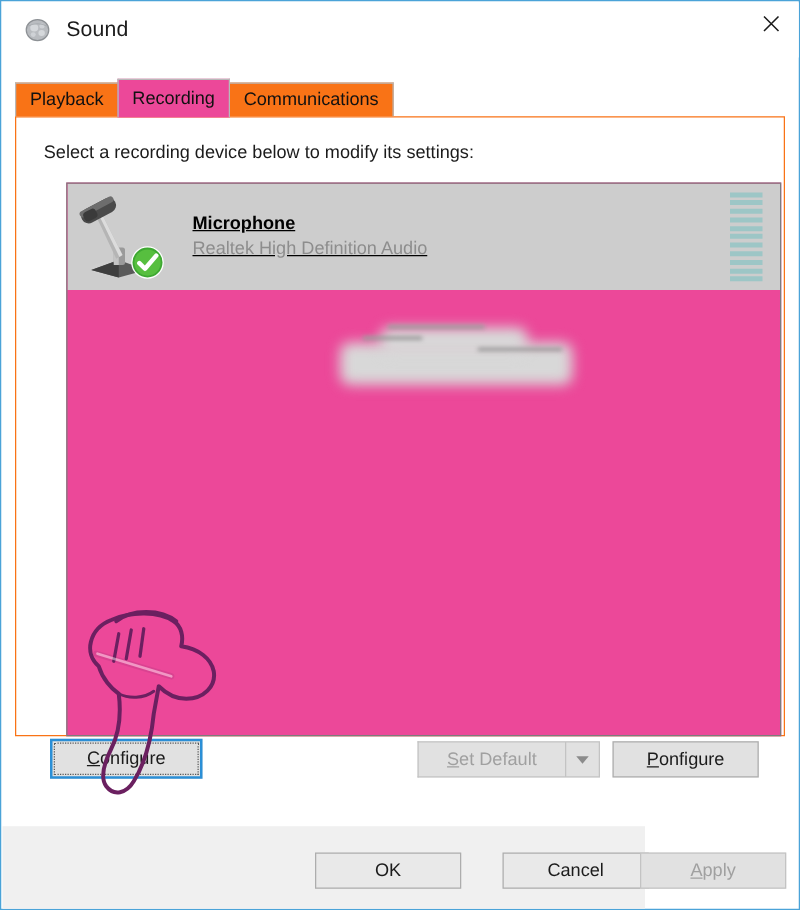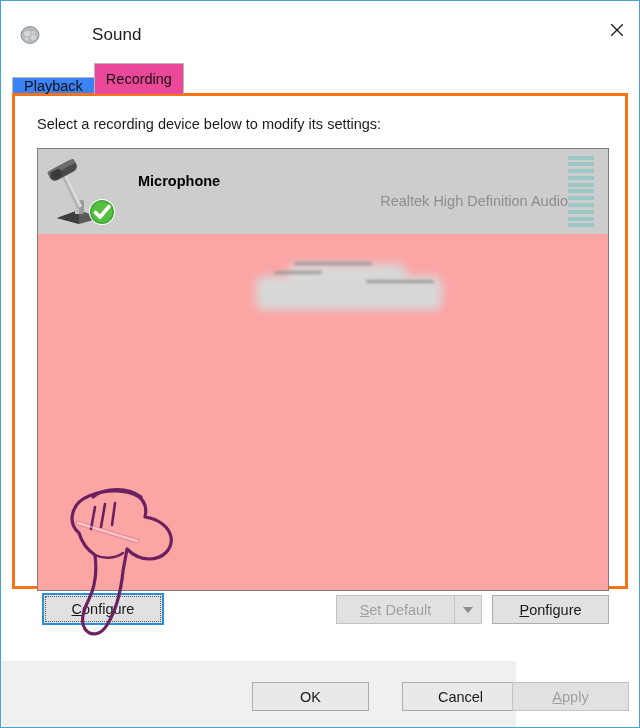--- a/index.html
+++ b/index.html
@@ -21,27 +21,26 @@
     height: 728px;
     box-sizing: border-box;
     border: 1px solid #4aa3d8;
     background: #ffffff;
     overflow: hidden;
   }
 
   
   .titlebar {
     position: absolute;
-    left: 1px; top: 12px;
+    left: 1px; top: 1px;
     width: 638px;
     height: 44px;
     background: #ffffff;
     display: flex;
     align-items: center;
-    gap: 39px;
   }
   .title-icon {
     margin-left: 17px;
     width: 22px;
     height: 22px;
     position: relative;
     flex: 0 0 auto;
   }
   .title-text {
     margin-left: 12px;
@@ -66,27 +65,27 @@
     position: absolute;
     left: 11px;
     top: 62px;
     height: 30px;
     display: flex;
     align-items: flex-end;
     z-index: 4;
   }
   .tab {
     box-sizing: border-box;
-    height: 16px;
+    height: 27px;
     padding: 0 11px;
     display: flex;
     align-items: center;
     font-size: 14.5px;
     color: #111;
-    background: #3b82f6;
+    background: #f97316;
     border: 1px solid #b8b8b8;
     border-bottom: none;
     margin-right: -1px;
     position: relative;
     cursor: default;
     white-space: nowrap;
   }
   .tab.active {
     background: #ec4899;
     height: 31px;
@@ -97,42 +96,43 @@
 
   
   .tabpage {
     position: absolute;
     left: 11px;
     top: 92px;
     width: 616px;
     height: 496px;
     box-sizing: border-box;
     background: #ffffff;
-    border: 3px solid #f97316;
+    border: 1px solid #f97316;
     z-index: 3;
   }
   .instruction {
     position: absolute;
     left: 22px;
     top: 20px;
     font-size: 14.5px;
     color: #1b1b1b;
   }
 
   
   .devicelist {
     position: absolute;
-    left: 22px;
+    left: 40px;
     top: 52px;
     width: 572px;
     height: 443px;
     box-sizing: border-box;
-    background: #fca5a5;
+    background: #ec4899;
     border: 1px solid #7c7c7c;
     overflow: hidden;
+    text-decoration: underline;
   }
   .device-row {
     position: relative;
     box-sizing: border-box;
     height: 85px;
     display: flex;
     align-items: center;
     padding: 0 10px 0 6px;
     cursor: default;
   }
@@ -150,21 +150,20 @@
     line-height: 1.34;
   }
   .device-name {
     font-size: 14.5px;
     font-weight: bold;
     color: #000;
   }
   .device-sub {
     font-size: 14.5px;
     color: #8d8d8d;
-    text-align: right;
   }
 
   
   .meter {
     width: 26px;
     height: 72px;
     flex: 0 0 auto;
     display: flex;
     flex-direction: column;
     justify-content: space-between;
@@ -326,20 +325,23 @@
       </svg>
     </div>
   </div>
 
   <div class="tabstrip">
     <div class="tab">
       <span>Playback</span>
     </div>
     <div class="tab active">
       <span>Recording</span>
+    </div>
+    <div class="tab">
+      <span>Communications</span>
     </div>
   </div>
 
   <div class="tabpage">
 
     <div class="instruction">Select a recording device below to modify its settings:</div>
 
     <div class="devicelist">
 
       <div class="device-row selected">

